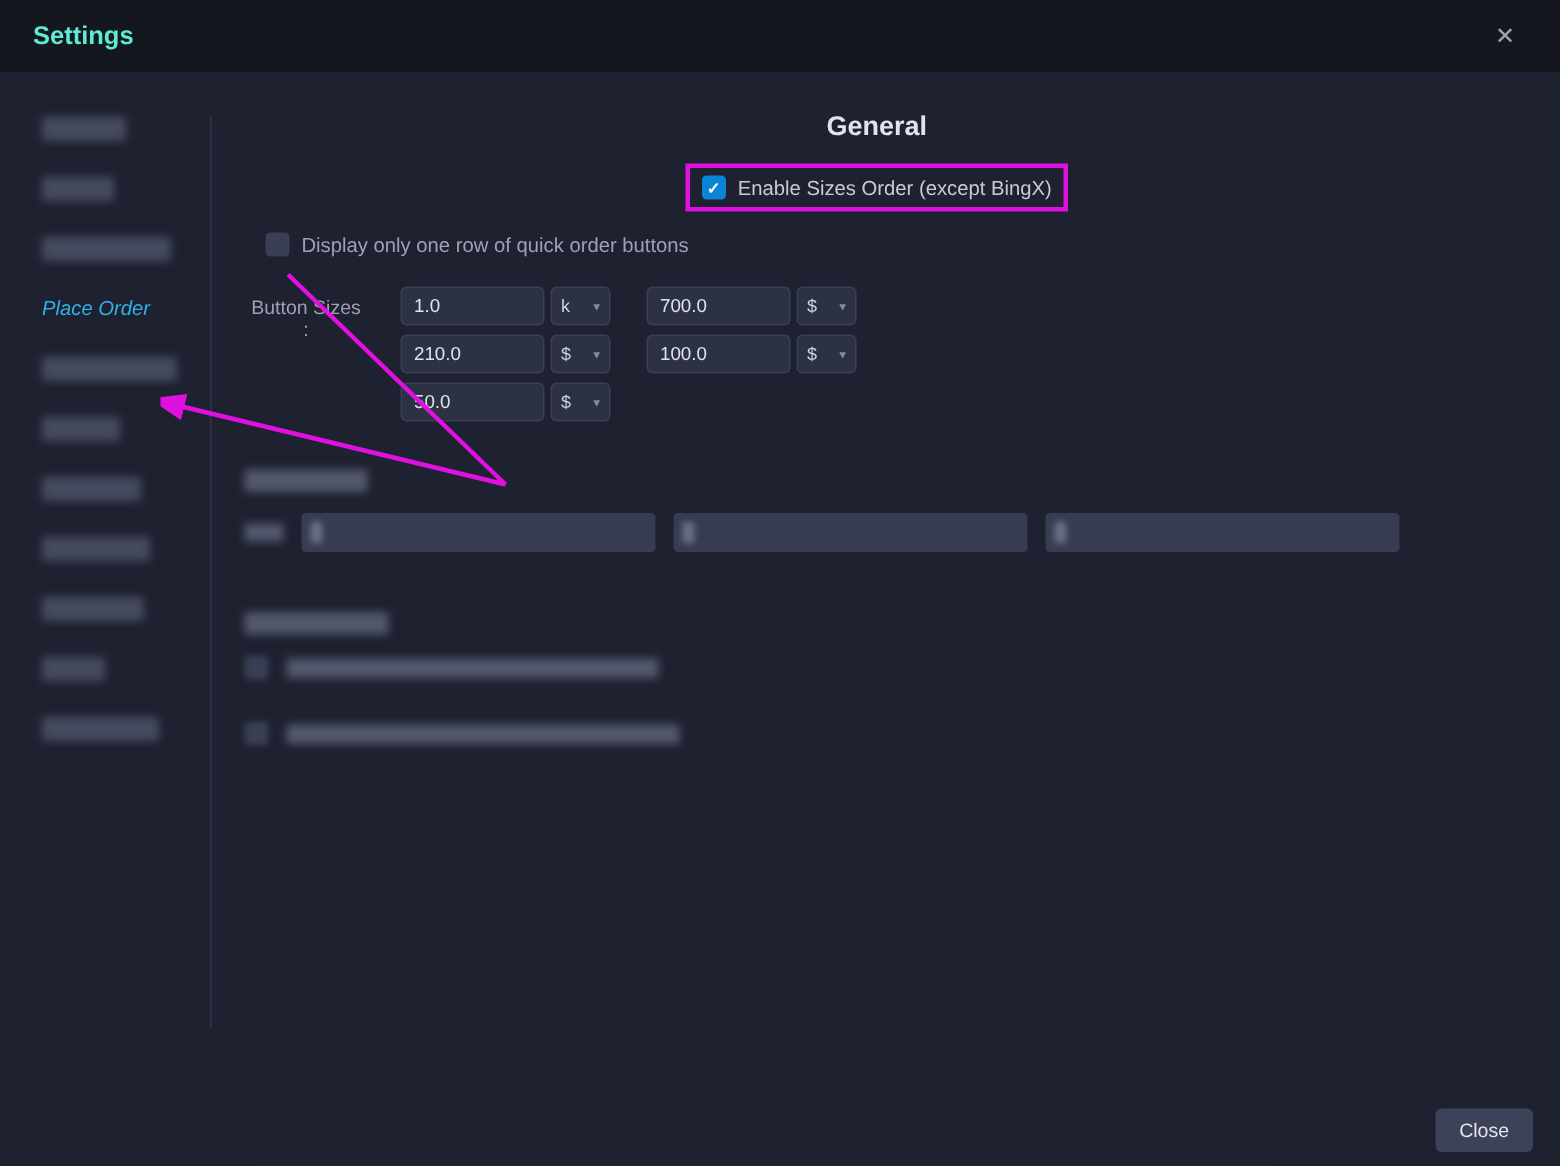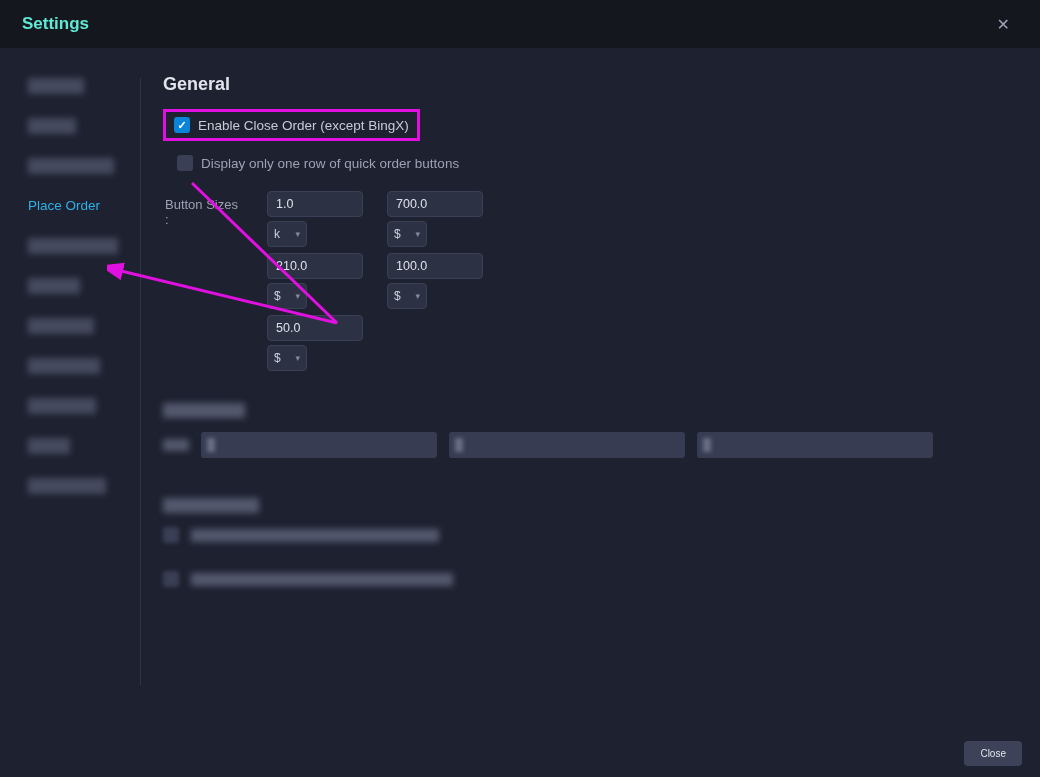--- a/index.html
+++ b/index.html
@@ -52,31 +52,33 @@
     top: 0;
     height: 16px;
     background: #454a5e;
     filter: blur(3px);
     border-radius: 1px;
   }
   .side-active {
     color: #2fb1e6;
     font-size: 13.5px;
     font-weight: 500;
+    font-style: italic;
   }
   .divider {
     width: 1px;
     background: #30344a;
     margin-top: 30px;
     margin-bottom: 30px;
   }
   .content {
     flex: 1;
     padding: 26px 34px 10px 22px;
     position: relative;
+    text-align: center;
   }
   .section-title {
     font-size: 18px;
     font-weight: 700;
     color: #e2e4ec;
     margin-bottom: 14px;
   }
   .highlight-box {
     display: inline-flex;
     align-items: center;
@@ -108,21 +110,21 @@
   .label-text { color: #c8cbd6; font-size: 13.5px; }
   .label-text-dim { color: #9da1b3; font-size: 13.5px; }
   .sizes-row {
     display: flex;
     gap: 24px;
     align-items: flex-start;
     margin-left: 2px;
   }
   .sizes-label { color: #9da1b3; font-size: 13px; padding-top: 6px; width: 78px; }
   .col { display: flex; flex-direction: column; gap: 6px; }
-  .pair { display: flex; gap: 4px; flex-direction: column; }
+  .pair { display: flex; gap: 4px; }
   .num-input {
     width: 96px;
     height: 26px;
     background: #2d3144;
     border: 1px solid #3a3f55;
     border-radius: 4px;
     color: #dfe1ea;
     padding: 0 8px;
     font-size: 12.5px;
     display: flex;
@@ -194,21 +196,21 @@
     justify-content: flex-end;
     align-items: center;
     padding-right: 18px;
   }
   .close-btn {
     background: #3d4258;
     color: #e2e4ec;
     border: none;
     border-radius: 4px;
     padding: 7px 16px;
-    font-size: 10px;
+    font-size: 13px;
     cursor: pointer;
   }
   
   .annotation-svg {
     position: absolute;
     pointer-events: none;
   }
 </style>
 </head>
 <body>
@@ -253,21 +255,21 @@
       </div>
   </div>
 
   <div class="divider"></div>
 
   <div class="content">
     <div class="section-title">General</div>
 
     <div class="highlight-box">
       <span class="checkbox checked">✓</span>
-      <span class="label-text">Enable Close Order (except BingX)</span>
+      <span class="label-text">Enable Sizes Order (except BingX)</span>
     </div>
 
     <div class="check-row">
       <span class="checkbox unchecked"></span>
       <span class="label-text-dim">Display only one row of quick order buttons</span>
     </div>
 
     <div class="sizes-row">
       <div class="sizes-label">Button Sizes :</div>
       <div class="col">

